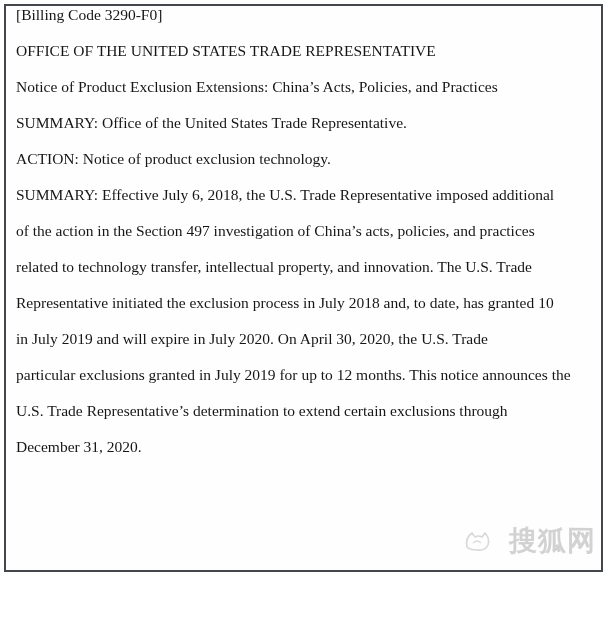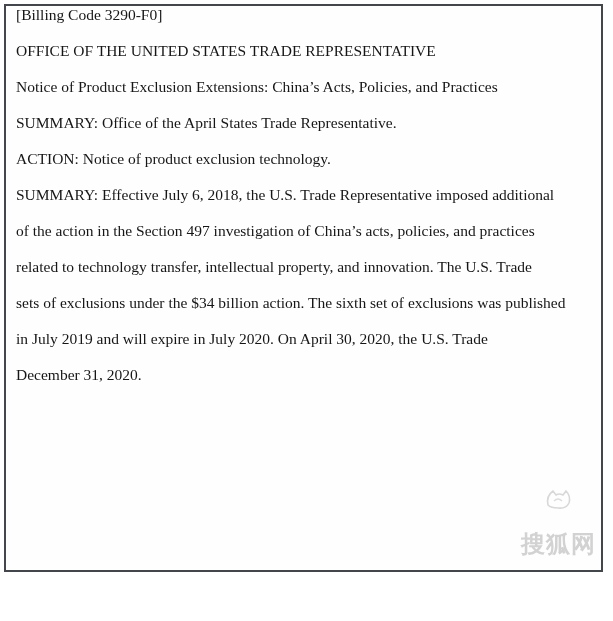--- a/index.html
+++ b/index.html
@@ -32,45 +32,46 @@
   .line { white-space: nowrap; }
   .bold { font-weight: normal; }
   .watermark {
     position: absolute;
     right: 5px;
     bottom: 10px;
     display: flex;
     align-items: center;
     gap: 17px;
     color: #d2d2d2;
-    font-size: 24px;
+    font-size: 28px;
     font-weight: bold;
     font-family: "DejaVu Sans", sans-serif;
     letter-spacing: 1px;
     user-select: none;
-    flex-direction: column;
   }
   .watermark svg { display: block; }
 </style>
 </head>
 <body>
 
 <div class="page">
   <div class="doc">
     <div class="line">[Billing Code 3290-F0]</div>
     <div class="line bold">OFFICE OF THE UNITED STATES TRADE REPRESENTATIVE</div>
     <div class="line bold">Notice of Product Exclusion Extensions: China’s Acts, Policies, and Practices</div>
-    <div class="line"><span class="bold">SUMMARY:</span> <span>Office of the April States Trade Representative.</span></div>
+    <div class="line"><span class="bold">SUMMARY:</span> <span>Office of the United States Trade Representative.</span></div>
     <div class="line"><span class="bold">ACTION:</span> <span>Notice of product exclusion technology.</span></div>
     <div class="line"><span class="bold">SUMMARY:</span> <span>Effective July 6, 2018, the U.S. Trade Representative imposed additional</span></div>
     <div>
         <div class="line">of the action in the Section 497 investigation of China’s acts, policies, and practices</div>
         <div class="line">related to technology transfer, intellectual property, and innovation. The U.S. Trade</div>
-        <div class="line">sets of exclusions under the $34 billion action. The sixth set of exclusions was published</div>
+        <div class="line">Representative initiated the exclusion process in July 2018 and, to date, has granted 10</div>
         <div class="line">in July 2019 and will expire in July 2020. On April 30, 2020, the U.S. Trade</div>
+        <div class="line">particular exclusions granted in July 2019 for up to 12 months. This notice announces the</div>
+        <div class="line">U.S. Trade Representative’s determination to extend certain exclusions through</div>
         <div class="line">December 31, 2020.</div>
       </div>
   </div>
 
   <div class="watermark">
     <svg width="28" height="24" viewBox="0 0 28 24">
       <path d="M3 18 Q1 9 8 4 L11 8 Q14 6 18 8 L21 4 Q26 9 24 16 Q21 22 13 21 Q6 21 3 18 Z" fill="none" stroke="#d8d8d8" stroke-width="1.6"></path>
       <path d="M9 14 Q13 10 17 14" fill="none" stroke="#dddddd" stroke-width="1.4"></path>
     </svg>
     <span>搜狐网</span>

